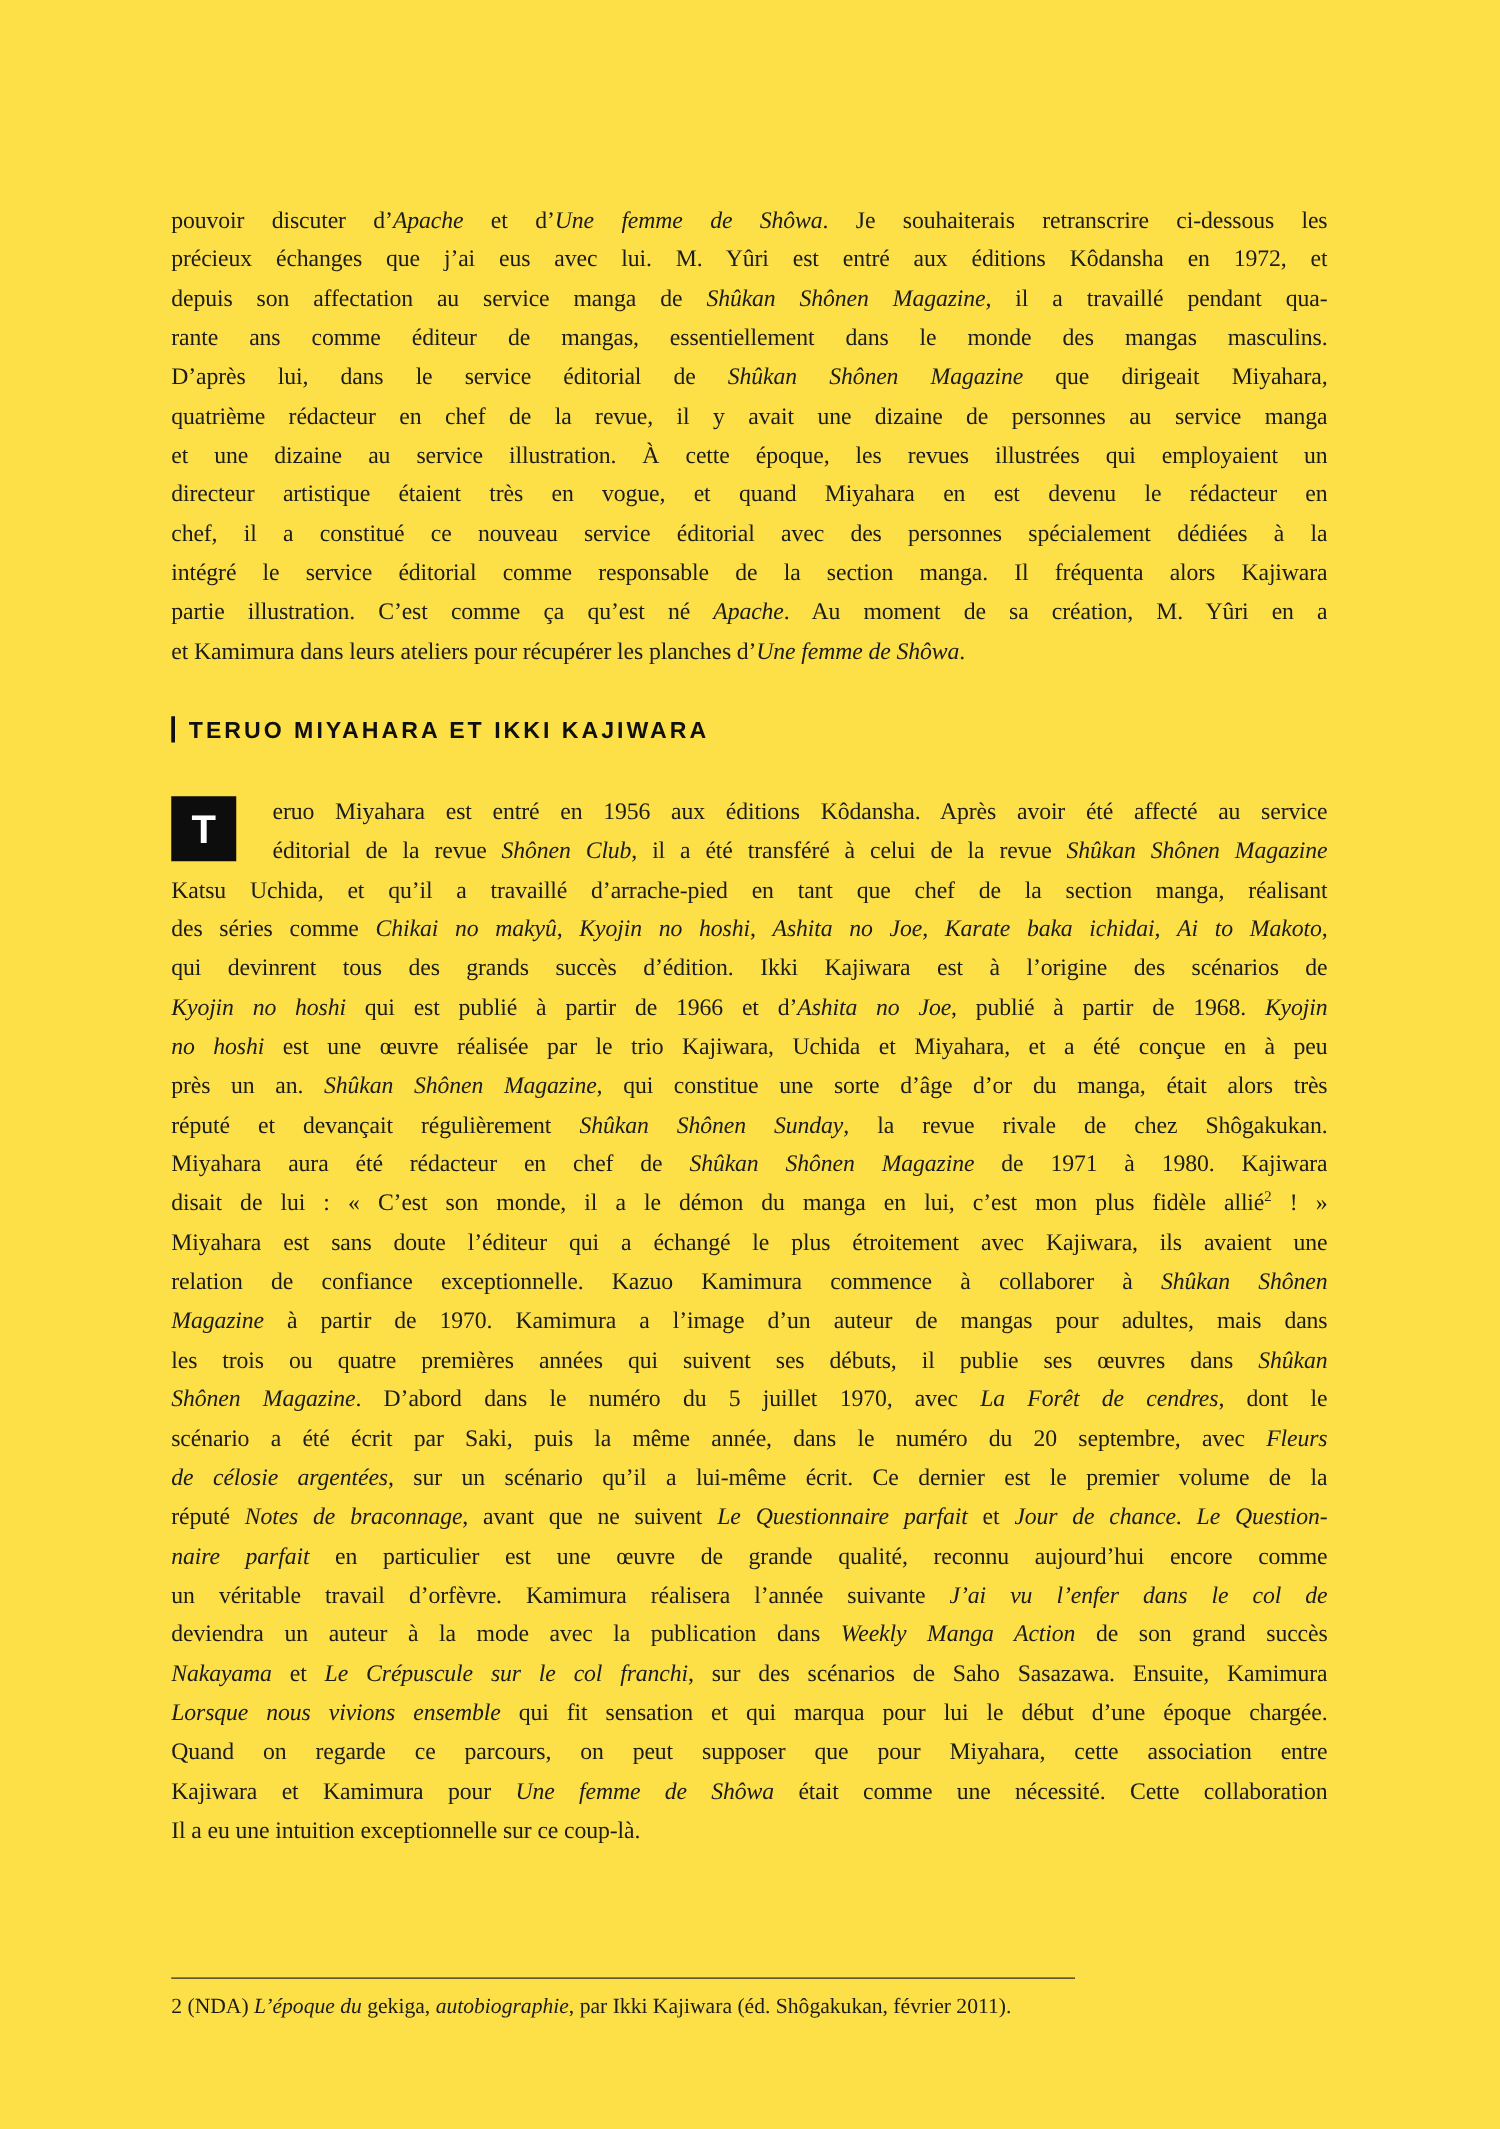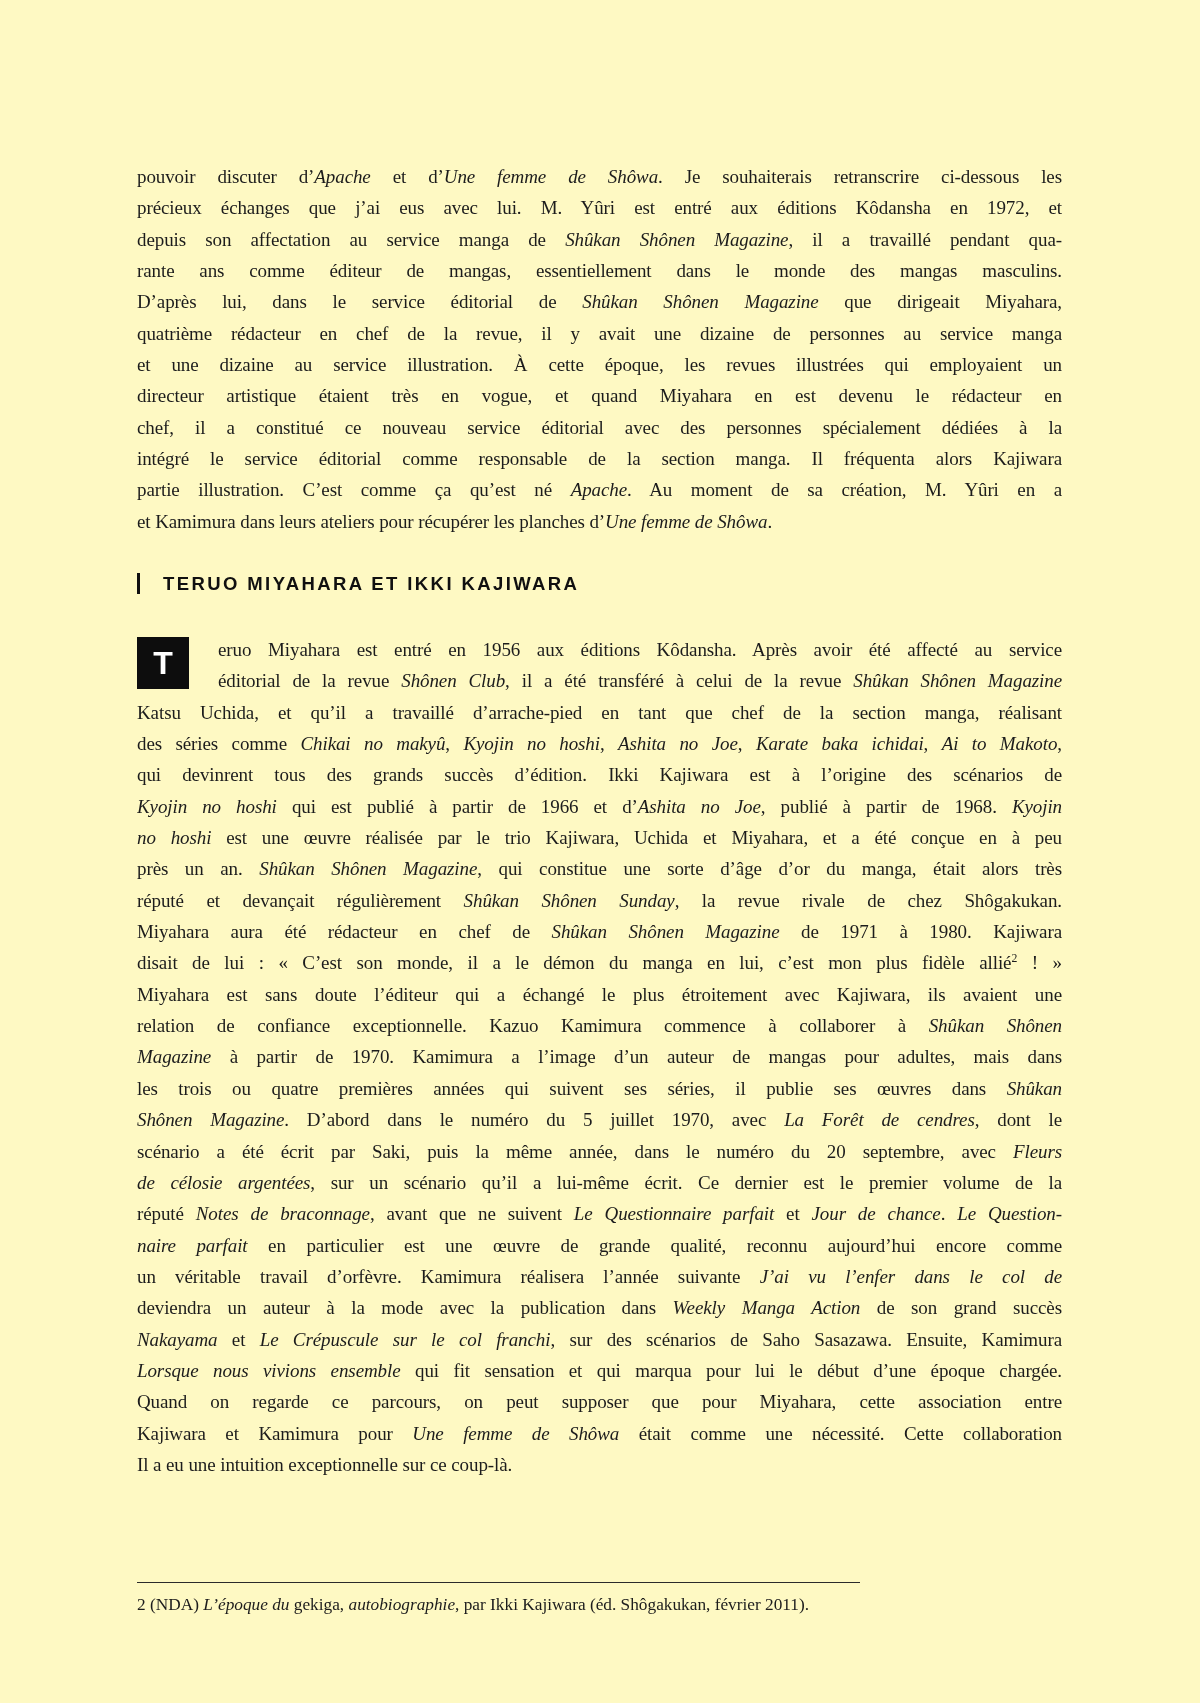--- a/index.html
+++ b/index.html
@@ -4,21 +4,21 @@
 <style>
   html, body { margin: 0; padding: 0; }
   body {
     width: 1200px; height: 1703px;
     background: #fdfdfb;
     font-family: "Liberation Serif", serif;
     color: #1c1c1c;
     position: relative;
     -webkit-font-smoothing: antialiased;
   }
-  .page { position: absolute; inset: 0; background: #fef9c3; }
+  .page { position: absolute; inset: 0; background: #fde047; }
 
   .textblock {
     position: absolute; left: 137px; width: 925px;
     font-size: 19px; letter-spacing: -0.1px;
   }
   #para1 { top: 161px; }
   #para2wrap { top: 634px; }
 
   .line {
     height: 31.35px; line-height: 31.35px;
@@ -30,21 +30,21 @@
 
   em { font-style: italic; }
   sup { font-size: 0.62em; vertical-align: super; line-height: 0; letter-spacing: 0; }
 
   .heading {
     position: absolute; left: 137px; top: 573px;
     margin: 0;
     font-family: "Liberation Sans", sans-serif;
     font-weight: bold; font-size: 18.5px; letter-spacing: 2.4px;
     color: #101010;
-    display: flex; align-items: flex-start; gap: 23px;
+    display: flex; align-items: flex-start; gap: 11px;
   }
   .heading .bar { width: 3px; height: 21px; background: #101010; flex: none; }
 
   .drop-cap {
     position: absolute; left: 0; top: 3px;
     width: 52px; height: 52px;
     background: #0d0d0d; color: #ffffff;
     font-family: "Liberation Sans", sans-serif;
     font-weight: bold; font-size: 32px;
     display: flex; align-items: center; justify-content: center;
@@ -99,21 +99,21 @@
         <div class="line"><span>qui devinrent tous des grands succès d’édition. Ikki Kajiwara est à l’origine des scénarios de</span></div>
         <div class="line"><em>Kyojin no hoshi</em><span> qui est publié à partir de 1966 et d’</span><em>Ashita no Joe</em><span>, publié à partir de 1968. </span><em>Kyojin</em></div>
         <div class="line"><em>no hoshi</em><span> est une œuvre réalisée par le trio Kajiwara, Uchida et Miyahara, et a été conçue en à peu</span></div>
         <div class="line"><span>près un an. </span><em>Shûkan Shônen Magazine</em><span>, qui constitue une sorte d’âge d’or du manga, était alors très</span></div>
         <div class="line"><span>réputé et devançait régulièrement </span><em>Shûkan Shônen Sunday</em><span>, la revue rivale de chez Shôgakukan.</span></div>
         <div class="line"><span>Miyahara aura été rédacteur en chef de </span><em>Shûkan Shônen Magazine</em><span> de 1971 à 1980. Kajiwara</span></div>
         <div class="line"><span>disait de lui : « C’est son monde, il a le démon du manga en lui, c’est mon plus fidèle allié</span><sup>2</sup><span> ! »</span></div>
         <div class="line"><span>Miyahara est sans doute l’éditeur qui a échangé le plus étroitement avec Kajiwara, ils avaient une</span></div>
         <div class="line"><span>relation de confiance exceptionnelle. Kazuo Kamimura commence à collaborer à </span><em>Shûkan Shônen</em></div>
         <div class="line"><em>Magazine</em><span> à partir de 1970. Kamimura a l’image d’un auteur de mangas pour adultes, mais dans</span></div>
-        <div class="line"><span>les trois ou quatre premières années qui suivent ses séries, il publie ses œuvres dans </span><em>Shûkan</em></div>
+        <div class="line"><span>les trois ou quatre premières années qui suivent ses débuts, il publie ses œuvres dans </span><em>Shûkan</em></div>
         <div class="line"><em>Shônen Magazine</em><span>. D’abord dans le numéro du 5 juillet 1970, avec </span><em>La Forêt de cendres</em><span>, dont le</span></div>
         <div class="line"><span>scénario a été écrit par Saki, puis la même année, dans le numéro du 20 septembre, avec </span><em>Fleurs</em></div>
         <div class="line"><em>de célosie argentées</em><span>, sur un scénario qu’il a lui-même écrit. Ce dernier est le premier volume de la</span></div>
         <div class="line"><span>réputé </span><em>Notes de braconnage</em><span>, avant que ne suivent </span><em>Le Questionnaire parfait</em><span> et </span><em>Jour de chance</em><span>. </span><em>Le Question-</em></div>
         <div class="line"><em>naire parfait</em><span> en particulier est une œuvre de grande qualité, reconnu aujourd’hui encore comme</span></div>
         <div class="line"><span>un véritable travail d’orfèvre. Kamimura réalisera l’année suivante </span><em>J’ai vu l’enfer dans le col de</em></div>
         <div class="line"><span>deviendra un auteur à la mode avec la publication dans </span><em>Weekly Manga Action</em><span> de son grand succès</span></div>
         <div class="line"><em>Nakayama</em><span> et </span><em>Le Crépuscule sur le col franchi</em><span>, sur des scénarios de Saho Sasazawa. Ensuite, Kamimura</span></div>
         <div class="line"><em>Lorsque nous vivions ensemble</em><span> qui fit sensation et qui marqua pour lui le début d’une époque chargée.</span></div>
         <div class="line"><span>Quand on regarde ce parcours, on peut supposer que pour Miyahara, cette association entre</span></div>

